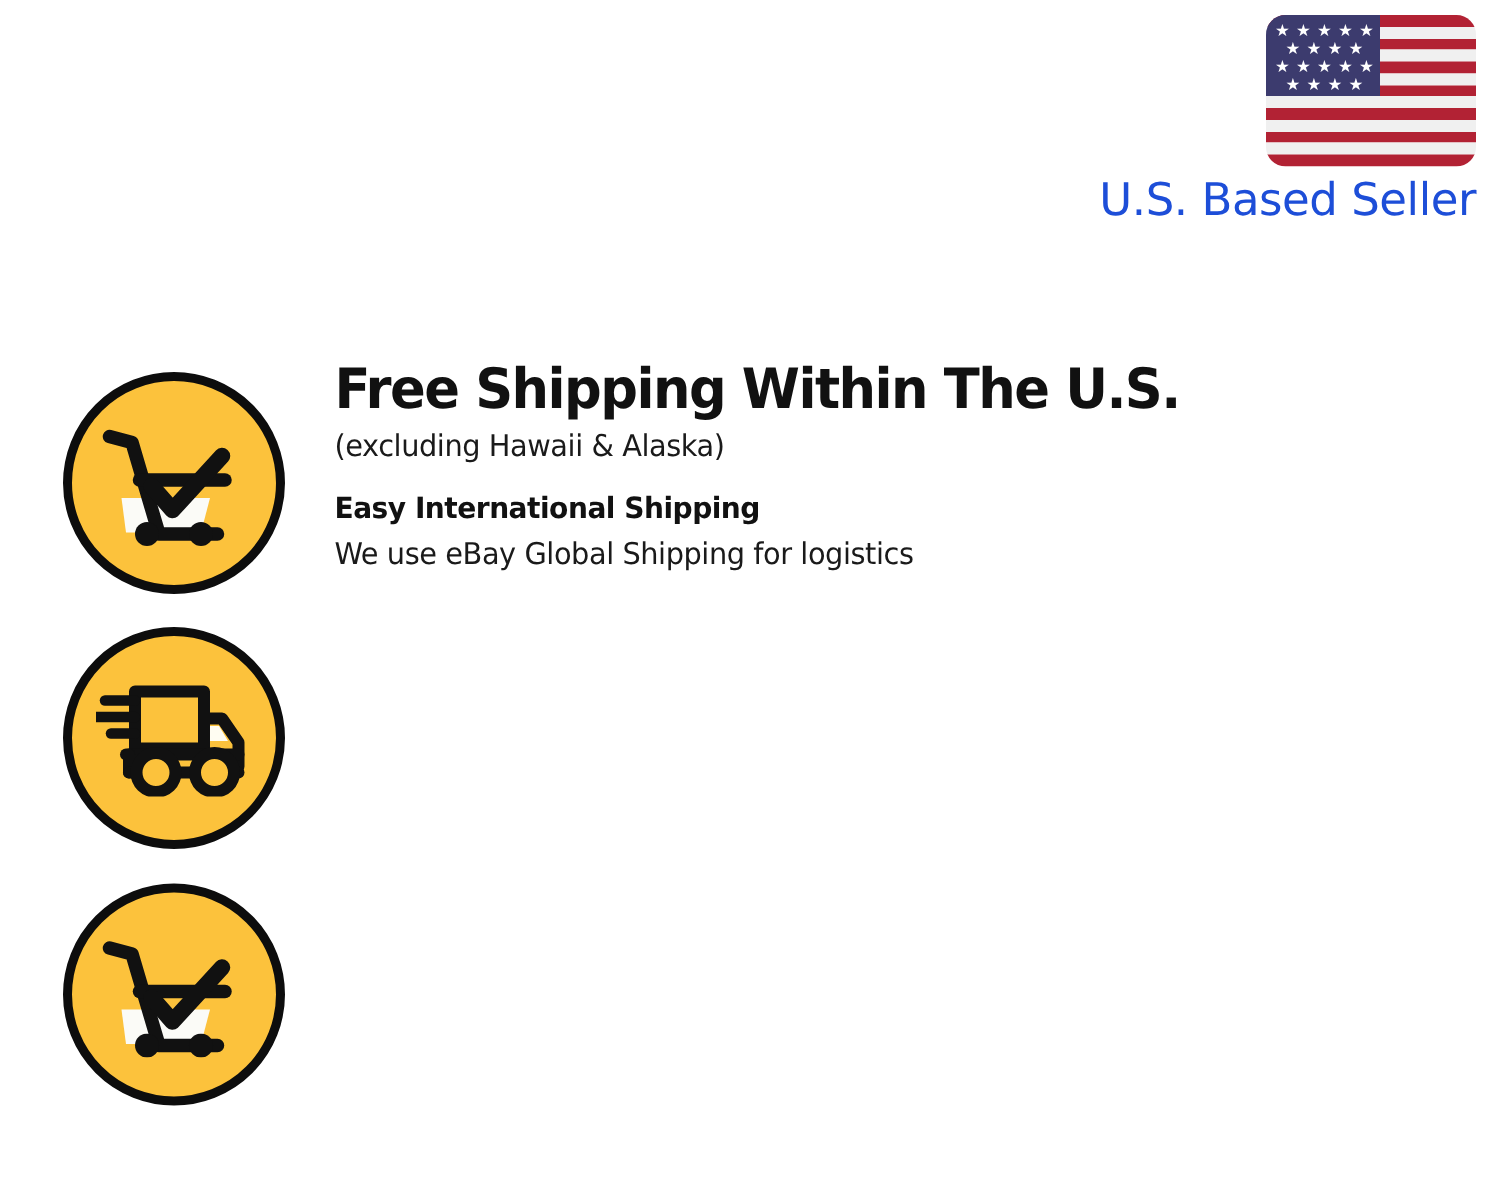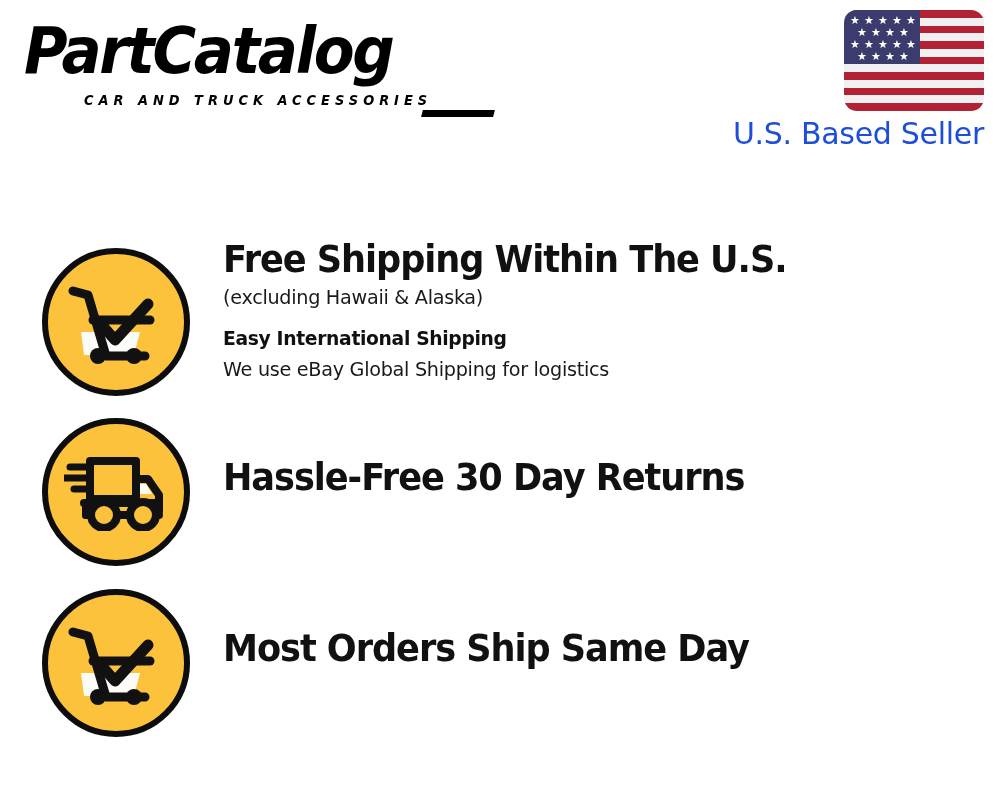--- a/index.html
+++ b/index.html
@@ -207,25 +207,20 @@
   #feature-row-2 .feature-icon-badge { top: 10px; }
   #feature-row-2 .feature-text { top: 48px; }
 
   .gap-1 { height: 12px; }
 </style>
 </head>
 <body>
 
 <div id="header">
 
-  <div id="brand-logo">
-    <span id="brand-wordmark">PartCatalog</span>
-    <span id="brand-tagline">CAR AND TRUCK ACCESSORIES</span>
-    <span id="brand-underline"></span>
-  </div>
 
   <div id="us-seller-badge">
     <span id="us-flag">
       <span class="flag-stripe" style="top:0%;    background:#b22234;"></span>
       <span class="flag-stripe" style="top:7.69%; background:#f0f0f0;"></span>
       <span class="flag-stripe" style="top:15.38%;background:#b22234;"></span>
       <span class="flag-stripe" style="top:23.08%;background:#f0f0f0;"></span>
       <span class="flag-stripe" style="top:30.77%;background:#b22234;"></span>
       <span class="flag-stripe" style="top:38.46%;background:#f0f0f0;"></span>
       <span class="flag-stripe" style="top:46.15%;background:#b22234;"></span>
@@ -298,36 +293,30 @@
         <path d="M20 50 L95 50" stroke="#111111" stroke-width="8" stroke-linecap="round"></path>
         <path d="M22 50 L22 62" stroke="#111111" stroke-width="8" stroke-linecap="round"></path>
         <path d="M22 62 L95 62" stroke="#111111" stroke-width="8" stroke-linecap="round"></path>
         <path d="M6 14 L26 14" stroke="#111111" stroke-width="7" stroke-linecap="round"></path>
         <path d="M0 25 L26 25" stroke="#111111" stroke-width="7" stroke-linecap="round"></path>
         <path d="M10 36 L26 36" stroke="#111111" stroke-width="7" stroke-linecap="round"></path>
         <circle cx="40" cy="62" r="13" fill="#fcc23c" stroke="#111111" stroke-width="8"></circle>
         <circle cx="79" cy="62" r="13" fill="#fcc23c" stroke="#111111" stroke-width="8"></circle>
       </svg>
     </span>
-    <div class="feature-text">
-      <span class="feature-heading">Hassle-Free 30 Day Returns</span>
-    </div>
   </div>
 
   <div class="feature-row" id="feature-row-2">
     <span class="feature-icon-badge">
       <svg width="96" height="86" viewBox="0 0 96 86" fill="none" aria-hidden="true">
         <path d="M13 53 L16 76 L66 76 L72 53 Z" fill="#fbfbf7"></path>
         <path d="M5 12 L20 16 L38 77 L77 77" stroke="#111111" stroke-width="9" stroke-linecap="round" stroke-linejoin="round" fill="none"></path>
         <path d="M25 41 L82 41" stroke="#111111" stroke-width="9" stroke-linecap="round"></path>
         <path d="M33 45 L47 61 L80 25" stroke="#111111" stroke-width="11" stroke-linecap="round" stroke-linejoin="round" fill="none"></path>
       </svg>
       <svg width="62" height="16" viewBox="0 0 62 16" fill="none" aria-hidden="true" style="left:50%; top:auto; bottom:26px; transform:translate(-50%,0);">
         <circle cx="13" cy="8" r="8" fill="#111111"></circle>
         <circle cx="49" cy="8" r="8" fill="#111111"></circle>
       </svg>
     </span>
-    <div class="feature-text">
-      <span class="feature-heading">Most Orders Ship Same Day</span>
-    </div>
   </div>
 
 </div>
 
 </body></html>

